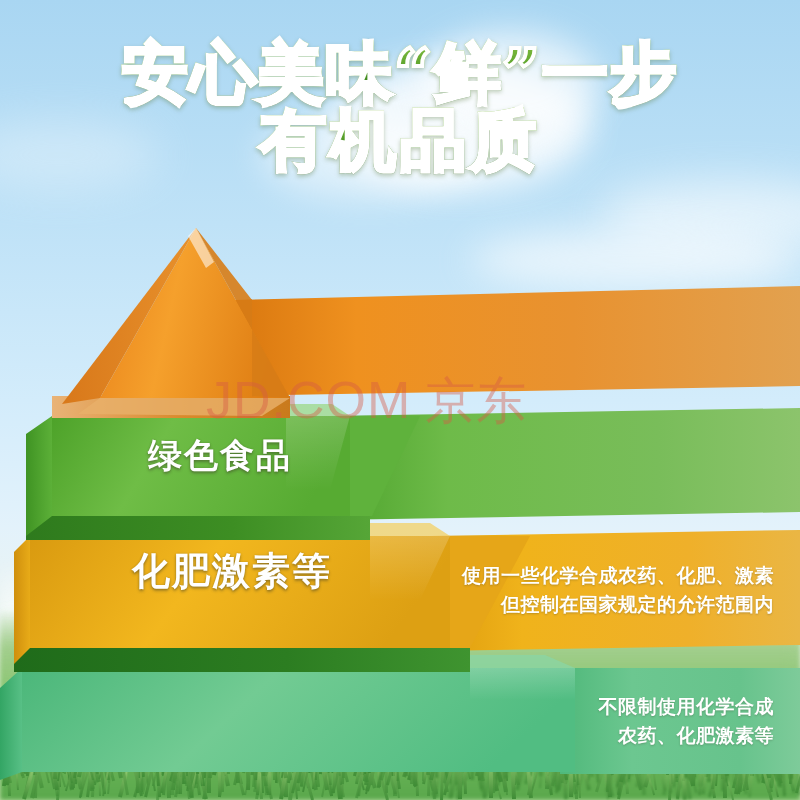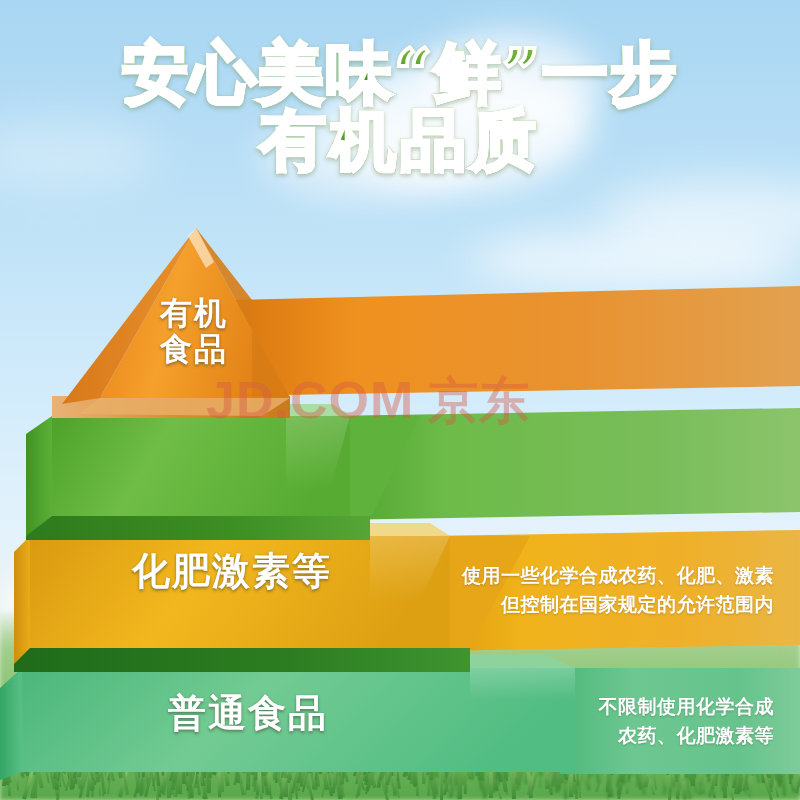--- a/index.html
+++ b/index.html
@@ -65,21 +65,21 @@
   }
 
   .tier-label{
      position:absolute; color:#ffffff; font-weight:bold;
      text-shadow:0 2px 3px rgba(60,60,40,.45), 0 0 2px rgba(60,60,40,.25);
      white-space:pre-line; line-height:1.14; letter-spacing:2px; z-index:6;
   }
 
   
   #watermark{ position:absolute; left:206px; top:368px; width:390px;
-              font-size:52px; font-weight:bold; color:rgba(214,90,70,.42);
+              font-size:52px; font-weight:normal; color:rgba(214,90,70,.42);
               letter-spacing:1px; white-space:nowrap; z-index:20;
               font-family:"Liberation Sans","DejaVu Sans",sans-serif; }
   #watermark .cn{ margin-left:14px; font-size:50px; }
 </style>
 </head>
 <body>
 
 <div id="stage">
 
   <div class="cloud c1"></div>
@@ -851,27 +851,25 @@
     <div class="banner" style="left:0;top:668px;width:800px;height:106px;">
       <div class="btext">不限制使用化学合成
 农药、化肥激素等</div>
     </div>
 
     <div class="banner" style="left:0;top:532px;width:800px;height:116px;">
       <div class="btext">使用一些化学合成农药、化肥、激素
 但控制在国家规定的允许范围内</div>
     </div>
 
-    <div class="tier-label" style="left:160px;top:295px;font-size:32px;text-align:center;">有机
-食品</div>
-
+
+    <div class="tier-label" style="left:148px;top:436px;font-size:34px;">绿色食品</div>
 
     <div class="tier-label" style="left:132px;top:550px;font-size:38px;">化肥激素等</div>
 
-    <div class="tier-label" style="left:168px;top:692px;font-size:38px;">普通食品</div>
 
   </div>
 
   <div id="watermark">
     <span>JD.COM</span><span class="cn">京东</span>
   </div>
 
 </div>
 
 </body></html>

